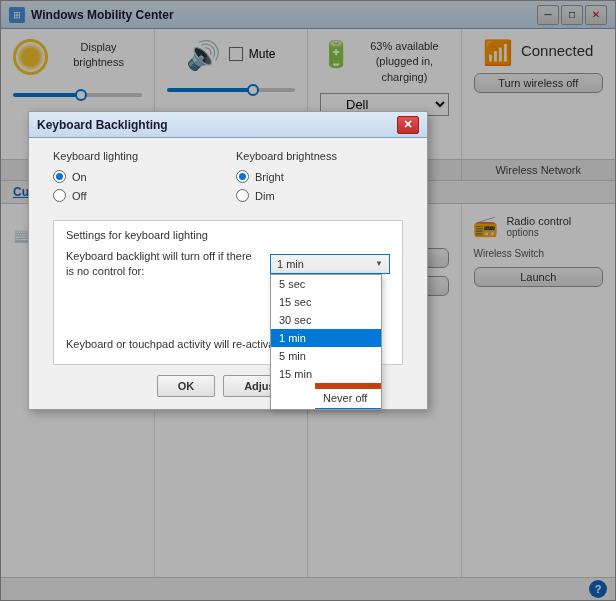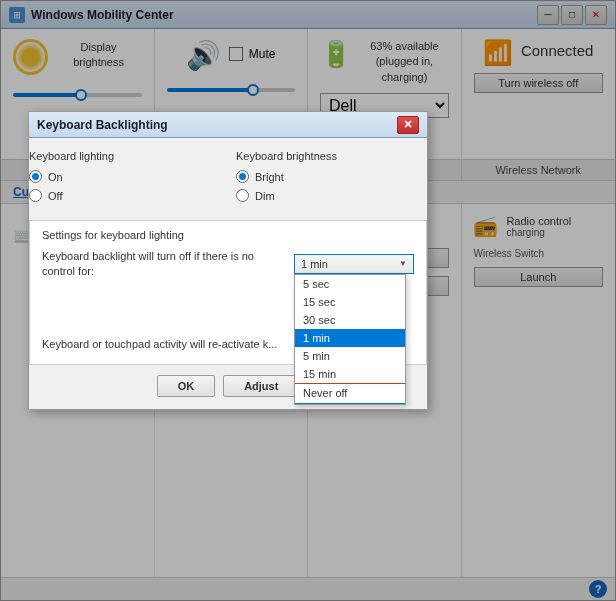--- a/index.html
+++ b/index.html
@@ -157,21 +157,21 @@
       font-size: 15px;
       color: #333;
       text-align: center;
       margin-bottom: 6px;
     }
     .btn {
       padding: 3px 10px;
       font-size: 11px;
       background: linear-gradient(to bottom, #f5f5f5, #e0e0e0);
       border: 1px solid #999;
-      border-radius: 0;
+      border-radius: 6px;
       cursor: pointer;
       color: #333;
     }
 
     
     .panel-labels {
       display: grid;
       grid-template-columns: 1fr 1fr 1fr 1fr;
       background: #e8e8e8;
       border-bottom: 1px solid #ccc;
@@ -277,21 +277,21 @@
       cursor: pointer;
       display: flex;
       align-items: center;
       justify-content: center;
       color: white;
       font-size: 11px;
       font-weight: bold;
     }
 
     .modal-body {
-      padding: 12px 0;
+      padding: 12px 24px;
       border-radius: 16px;
     }
 
     .modal-sections {
       display: grid;
       grid-template-columns: 1fr 1fr;
       gap: 16px;
       margin-bottom: 12px;
     }
 
@@ -479,21 +479,21 @@
           <div class="slider-thumb" style="left:63%;"></div>
         </div>
       </div>
     </div>
 
     <div class="panel">
       <div style="display:flex;align-items:flex-start;gap:8px;margin-bottom:4px;">
         <div style="font-size:26px;color:#2e7d32;">🔋</div>
         <span class="battery-text" style="font-size:11px;color:#333;line-height:1.4;">63% available (plugged in, charging)</span>
       </div>
-      <select class="dropdown-select" style="width:100%;font-size:16px;padding:2px 4px;border:1px solid #999;background:white;cursor:pointer;">
+      <select class="dropdown-select" style="width:100%;font-size:13px;padding:2px 21px;border:1px solid #999;background:white;cursor:pointer;">
         <option>Dell</option>
       </select>
     </div>
 
     <div class="panel">
       <div style="display:flex;align-items:center;gap:8px;margin-bottom:6px;">
         <div style="font-size:24px;color:#1565c0;">📶</div>
         <span class="network-status">Connected</span>
       </div>
       <button class="btn" style="font-size:11px;padding:3px 8px;width:100%;">Turn wireless off</button>
@@ -547,21 +547,21 @@
       </div>
       <button class="btn" style="font-size:11px;padding:3px 8px;width:100%;">Turn off</button>
       <button class="btn" style="font-size:11px;padding:3px 8px;width:100%;margin-top:4px;">Adjust Touchpad</button>
     </div>
 
     <div class="bottom-panel">
       <div style="display:flex;align-items:center;gap:8px;margin-bottom:6px;">
         <div style="font-size:20px;color:#555;">📻</div>
         <div>
           <div style="font-size:11px;color:#333;">Radio control</div>
-          <div style="font-size:10px;color:#555;">charging</div>
+          <div style="font-size:10px;color:#555;">options</div>
         </div>
       </div>
       <div style="font-size:10px;color:#555;margin-bottom:4px;">Wireless Switch</div>
       <button class="btn" style="font-size:11px;padding:3px 14px;">Launch</button>
     </div>
   </div>
 
   <div class="status-bar">
     <div class="help-icon">?</div>
   </div>
@@ -623,21 +623,21 @@
               <span>1 min</span>
               <span class="dropdown-arrow">▼</span>
             </div>
             <div class="dropdown-list">
               <div class="dropdown-item">5 sec</div>
               <div class="dropdown-item">15 sec</div>
               <div class="dropdown-item">30 sec</div>
               <div class="dropdown-item selected">1 min</div>
               <div class="dropdown-item">5 min</div>
               <div class="dropdown-item">15 min</div>
-              <div class="dropdown-item" style="border-top:1px solid #c2410c;border-bottom:1px solid #0078d7;padding-bottom:4px;">Never off</div>
+              <div class="dropdown-item" style="border-top:6px solid #c2410c;border-bottom:1px solid #0078d7;padding-bottom:4px;margin-left:44px;">Never off</div>
             </div>
           </div>
         </div>
 
         <div class="settings-row" style="margin-top:60px;">
           <span class="settings-row-label" style="font-size:11px;flex:1;">Keyboard or touchpad activity will re-activate k...</span>
         </div>
       </div>
 
       <div class="modal-buttons">

